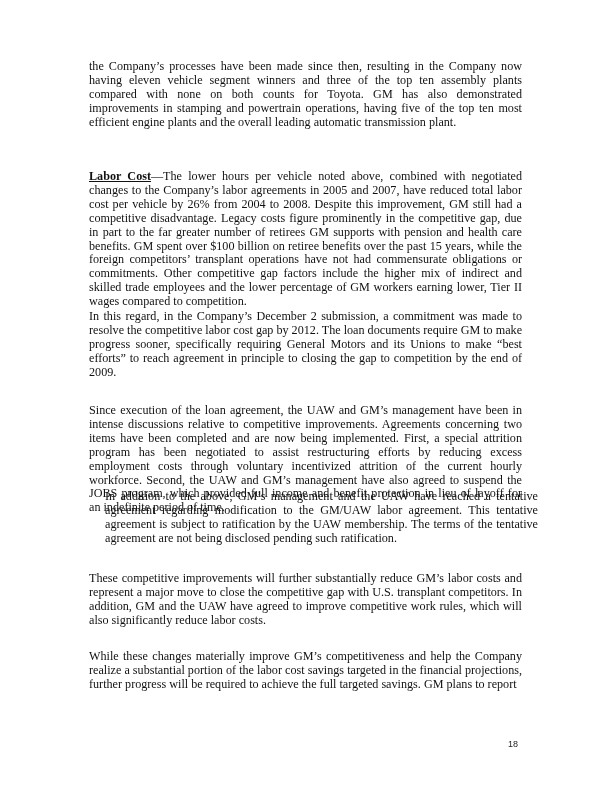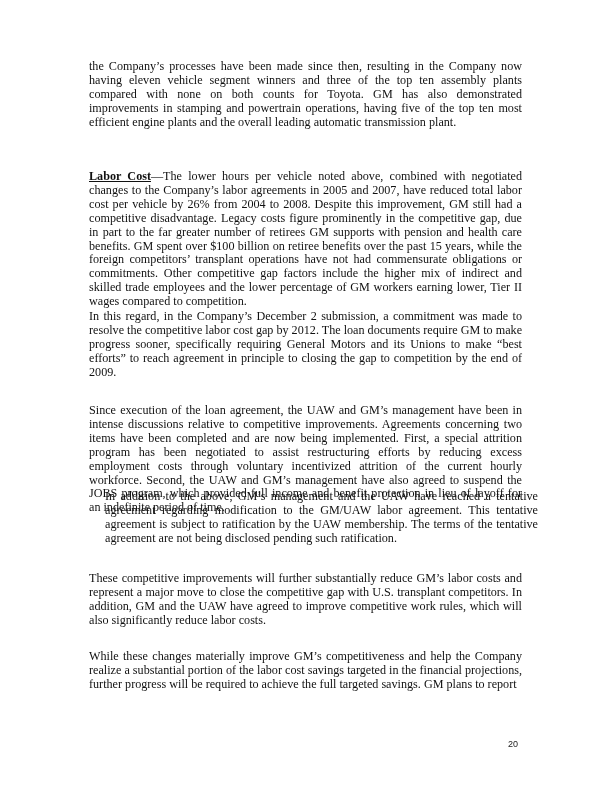--- a/index.html
+++ b/index.html
@@ -60,14 +60,14 @@
   </div>
 
   <div class="body-text" id="p7">
     <p>While these changes materially improve GM’s competitiveness and help the Company realize a substantial portion of the labor cost savings targeted in the financial projections, further progress will be required to achieve the full targeted savings.  GM plans to report</p>
   </div>
 
   <div class="body-text" id="p6">
     <p>These competitive improvements will further substantially reduce GM’s labor costs and represent a major move to close the competitive gap with U.S. transplant competitors.  In addition, GM and the UAW have agreed to improve competitive work rules, which will also significantly reduce labor costs.</p>
   </div>
 
-  <div class="page-number">20</div>
+  <div class="page-number">18</div>
 </div>
 
 </body></html>

